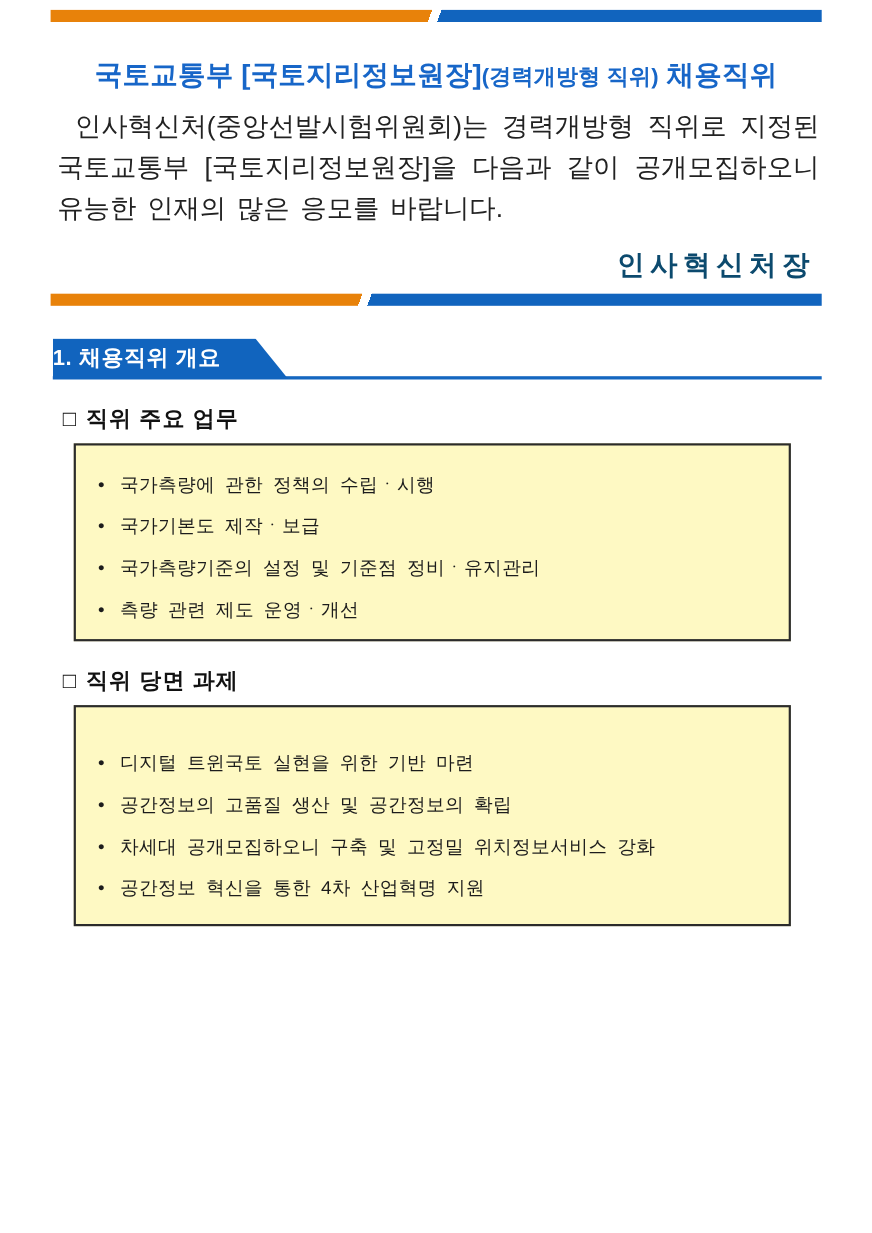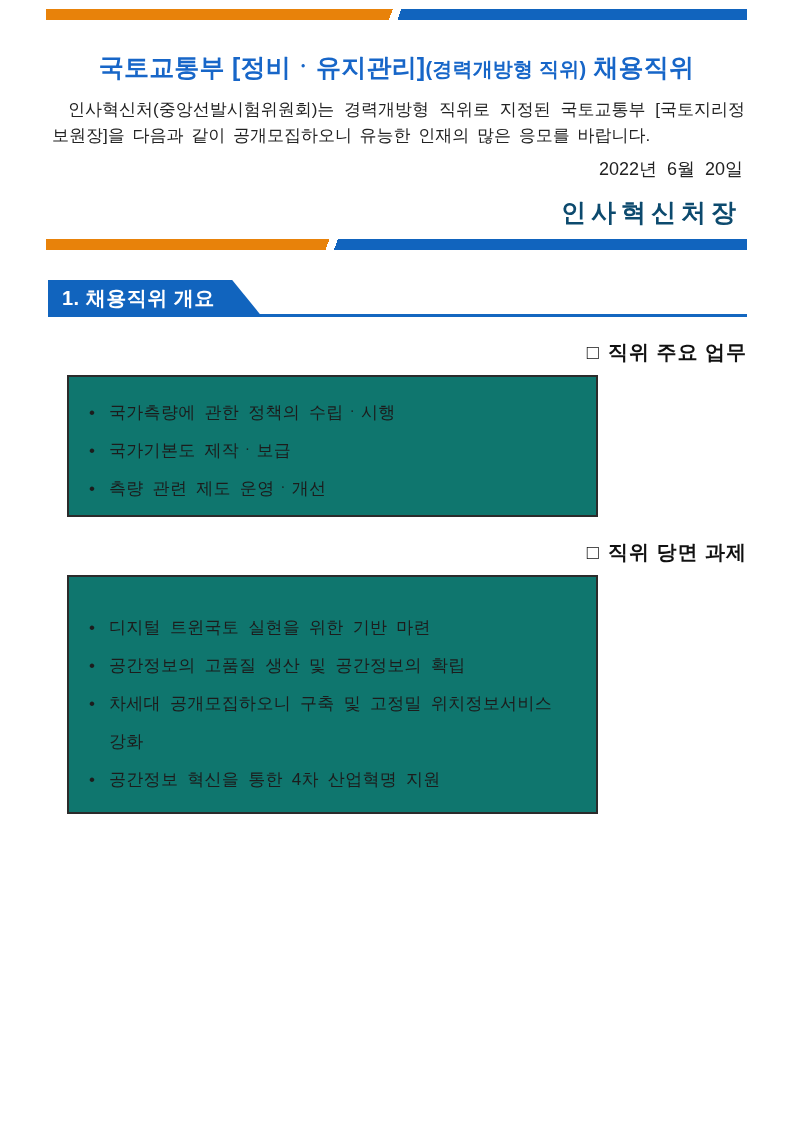--- a/index.html
+++ b/index.html
@@ -52,21 +52,21 @@
     letter-spacing: 0.2px;
     white-space: nowrap;
   }
   .doc-title .small {
     font-size: 20px;
     margin-top: 40px;
   }
 
   .body-par {
     margin: 13px 2px 0 6px;
-    font-size: 17px;
+    font-size: 24px;
     line-height: 1.55;
     text-align: justify;
     text-indent: 16px;
     word-spacing: 3px;
     color: #222;
   }
 
   .date-line {
     margin: 7px 4px 0 0;
     text-align: right;
@@ -105,43 +105,41 @@
     top: 0;
     height: 37px;
     width: 214px;
     box-sizing: border-box;
     background: #1164BE;
     clip-path: polygon(0 0, calc(100% - 30px) 0, 100% 100%, 0 100%);
     color: #ffffff;
     font-weight: bold;
     font-size: 20px;
     line-height: 36px;
-    padding-left: 14px;
     letter-spacing: 0.5px;
   }
 
   .box-heading {
     margin: 22px 0 0 11px;
     font-size: 20px;
     font-weight: bold;
     letter-spacing: 1px;
     color: #111;
-    text-align: right;
   }
   .box-heading .sq {
     font-weight: normal;
     margin-right: 8px;
   }
 
   .item-box {
     margin: 9px 0 0 21px;
-    width: 531px;
+    width: 652px;
     box-sizing: border-box;
     border: 2px solid #2b2b2b;
-    background: #0f766e;
+    background: #fef9c3;
   }
   .item-box ul {
     list-style: none;
     margin: 0;
     padding: 0;
   }
   .item-box li {
     position: relative;
     padding-left: 22px;
     font-size: 17px;
@@ -162,44 +160,44 @@
 </head>
 <body>
 
 <div class="page">
   <div class="content">
 
 
     <div class="bar bar-top"></div>
 
     <div class="doc-title">
-      <span>국토교통부 [정비ㆍ유지관리]</span><span class="small">(경력개방형 직위)</span><span> 채용직위</span>
+      <span>국토교통부 [국토지리정보원장]</span><span class="small">(경력개방형 직위)</span><span> 채용직위</span>
     </div>
 
     <div class="body-par">인사혁신처(중앙선발시험위원회)는 경력개방형 직위로 지정된 국토교통부 [국토지리정보원장]을 다음과 같이 공개모집하오니 유능한 인재의 많은 응모를 바랍니다.</div>
 
-    <div class="date-line">2022년  6월  20일</div>
 
     <div class="sig sig-1">인사혁신처장</div>
 
     <div class="bar bar-mid"></div>
 
     <div class="badge-row">
       <div class="underline"></div>
       <div class="section-badge">1. 채용직위 개요</div>
     </div>
 
     <div class="box-heading">
       <span class="sq">□</span><span>직위 주요 업무</span>
     </div>
 
     <div class="item-box box-duties">
       <ul>
         <li>국가측량에 관한 정책의 수립ㆍ시행</li>
         <li>국가기본도 제작ㆍ보급</li>
+        <li>국가측량기준의 설정 및 기준점 정비ㆍ유지관리</li>
         <li>측량 관련 제도 운영ㆍ개선</li>
       </ul>
     </div>
 
     <div class="box-heading">
       <span class="sq">□</span><span>직위 당면 과제</span>
     </div>
 
     <div class="item-box box-tasks">
       <ul>

